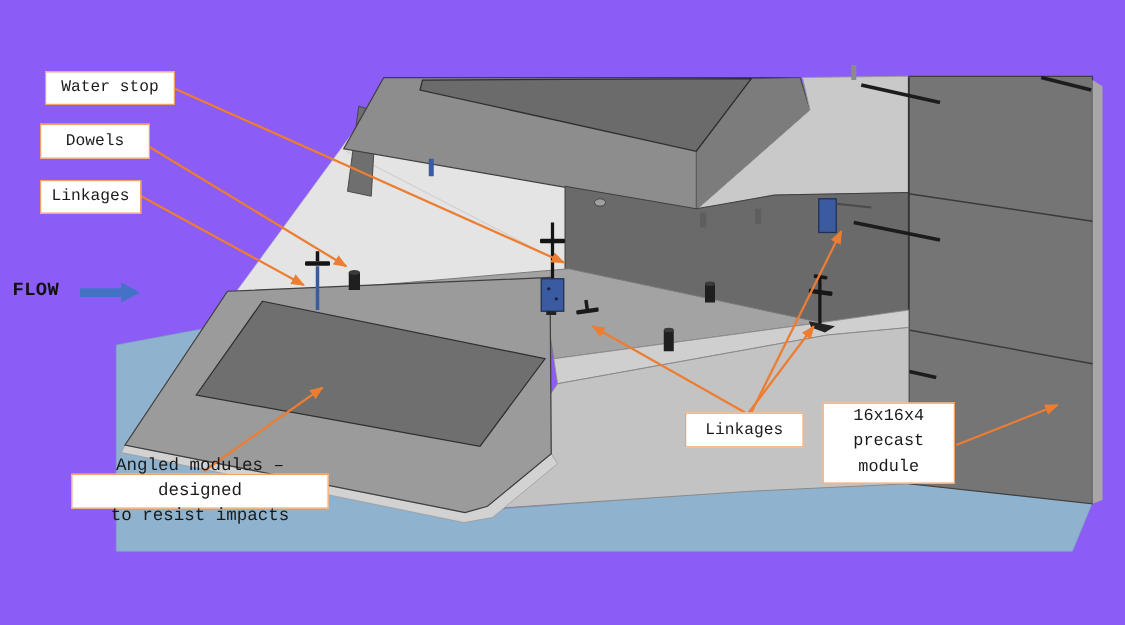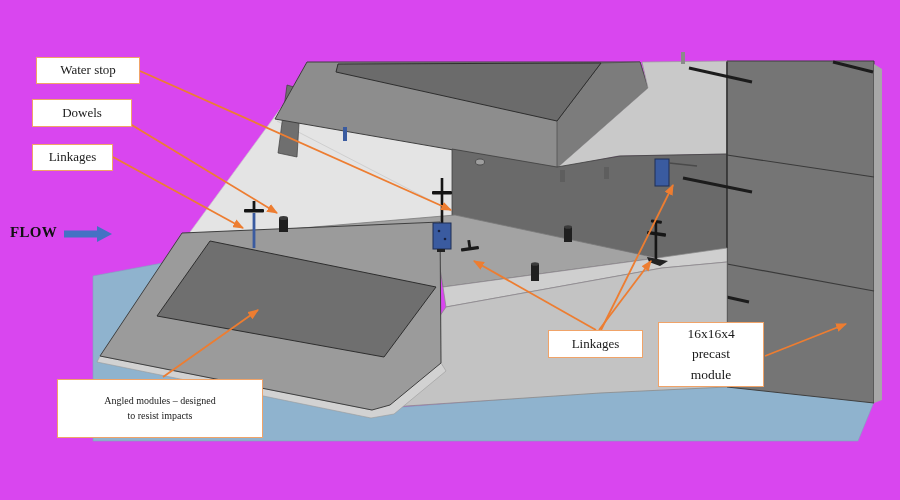--- a/index.html
+++ b/index.html
@@ -1,18 +1,18 @@
 <!DOCTYPE html>
 <html><head>
 <meta charset="utf-8">
 <style>
   html,body{margin:0;padding:0;background:#fff;}
   #stage{
-    position:relative;width:900px;height:500px;background:#d946ef;overflow:hidden;
-    font-family:Liberation Serif, serif;
+    position:relative;width:900px;height:500px;background:#8b5cf6;overflow:hidden;
+    font-family:Liberation Mono, monospace;
   }
   #scene{position:absolute;left:0;top:0;}
   .callout{
     position:absolute;background:#ffffff;border:1px solid #f0a368;color:#1a1a1a;
     display:flex;align-items:center;justify-content:center;text-align:center;
     font-size:13px;white-space:pre-line;line-height:1.45;box-sizing:border-box;z-index:5;
   }
   .flow-label{
     position:absolute;left:10px;top:224px;color:#111;font-weight:700;
     font-size:15px;letter-spacing:.3px;z-index:5;
@@ -126,25 +126,25 @@
       <path d="M599,330 L651,261" marker-end="url(#ah)" stroke="#ED7D31"></path>
       <path d="M601,330 L673,185" marker-end="url(#ah)" stroke="#ED7D31"></path>
       <path d="M765,356 L846,324" marker-end="url(#ah)" stroke="#ED7D31"></path>
     </g>
 
     <polygon points="64,230.5 97,230.5 97,226 112,234 97,242 97,237.5 64,237.5" fill="#4472C4"></polygon>
   </svg>
 
   <div class="callout" style="left:36px;top:57px;width:104px;height:27px;">Water stop</div>
 
-  <div class="callout" style="left:32px;top:99px;width:100px;height:28px;">Dowels</div>
+  <div class="callout" style="left:32px;top:99px;width:88px;height:28px;">Dowels</div>
 
   <div class="callout" style="left:32px;top:144px;width:81px;height:27px;">Linkages</div>
 
-  <div class="callout" style="left:57px;top:379px;width:206px;height:59px;font-size:10px;">Angled modules – designed
+  <div class="callout" style="left:57px;top:379px;width:206px;height:28px;font-size:14px;">Angled modules – designed
 to resist impacts</div>
 
   <div class="callout" style="left:548px;top:330px;width:95px;height:28px;">Linkages</div>
 
   <div class="callout" style="left:658px;top:322px;width:106px;height:65px;font-size:13.5px;line-height:1.5;">16x16x4
 precast
 module</div>
 
   <div class="flow-label">FLOW</div>
 </div>

